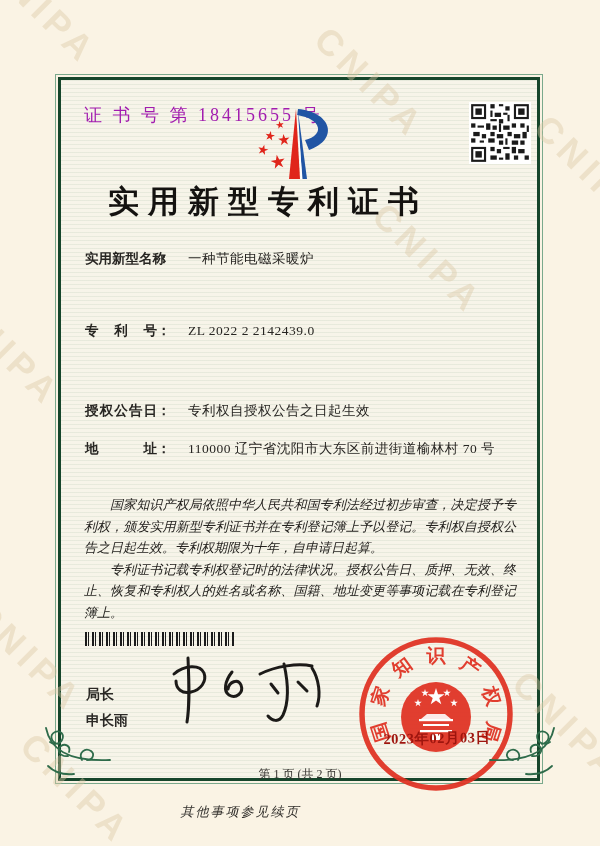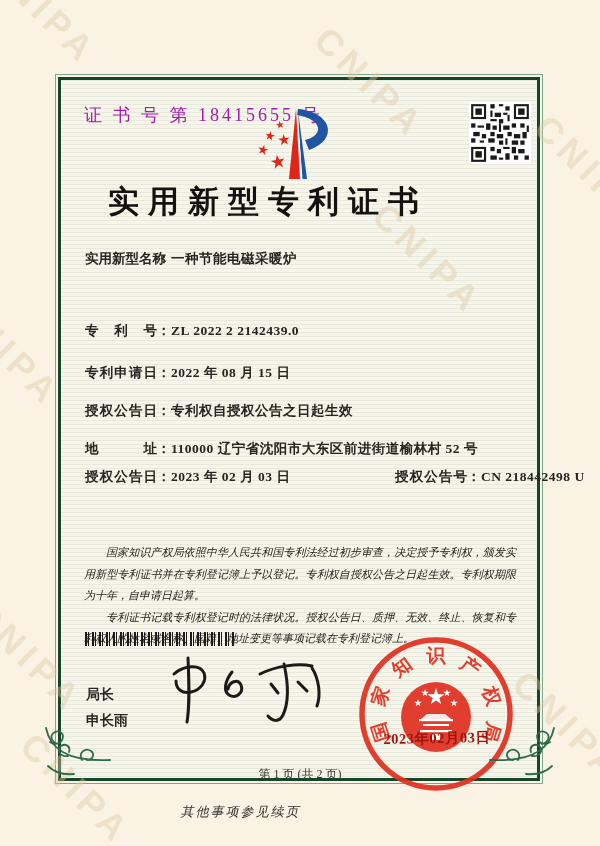--- a/index.html
+++ b/index.html
@@ -32,25 +32,25 @@
   .cert-no{position:absolute;left:84px;top:103px;font-size:18px;letter-spacing:3px;color:#a21caf;}
   .logo{position:absolute;left:243px;top:95px;}
   .qr{position:absolute;left:469px;top:102px;}
   .title{
     position:absolute;left:0;top:181px;width:536px;text-align:center;
     font-size:31px;font-weight:bold;letter-spacing:9px;color:#141210;
   }
   .field-row{position:absolute;left:85px;font-size:13.5px;font-weight:bold;white-space:nowrap;color:#272522;}
   .flabel{display:inline-block;width:72px;text-align:justify;text-align-last:justify;vertical-align:top;}
   .fcolon{display:inline-block;width:14px;}
-  .fvalue{font-weight:bold;letter-spacing:.5px;}
+  .fvalue{font-weight:normal;letter-spacing:.5px;margin-left:17px;}
   .field-right{position:absolute;left:310px;top:0;}
   .paras{
     position:absolute;left:84px;top:494px;width:432px;
-    font-size:11px;line-height:21.5px;font-style:italic;color:#23211e;text-align:justify;margin-top:48px;
+    font-size:13px;line-height:21.5px;font-style:italic;color:#23211e;text-align:justify;
   }
   .paras p{margin:0;text-indent:2em;}
   .barcode{
     position:absolute;left:85px;top:632px;width:150px;height:14px;
     background:repeating-linear-gradient(90deg,
       #1b1b1b 0 2px, rgba(0,0,0,0) 2px 3px,
       #1b1b1b 3px 4px, rgba(0,0,0,0) 4px 7px,
       #1b1b1b 7px 9px, rgba(0,0,0,0) 9px 10px,
       #1b1b1b 10px 11px, rgba(0,0,0,0) 11px 14px);
   }
@@ -178,32 +178,25 @@
   </svg>
 
   <div class="title">实用新型专利证书</div>
 
   <div class="field-row" style="top:250px">
     <span class="flabel">实用新型名称</span><span class="fcolon">：</span><span class="fvalue">一种节能电磁采暖炉</span>
   </div>
   <div class="field-row" style="top:322px">
     <span class="flabel">专利号</span><span class="fcolon">：</span><span class="fvalue">ZL 2022 2 2142439.0</span>
   </div>
-  <div class="field-row" style="top:364px">
-    <span class="flabel">专利申请日</span><span class="fcolon">：</span><span class="fvalue">2022 年 08 月 15 日</span>
-  </div>
   <div class="field-row" style="top:402px">
     <span class="flabel">授权公告日</span><span class="fcolon">：</span><span class="fvalue">专利权自授权公告之日起生效</span>
   </div>
   <div class="field-row" style="top:440px">
-    <span class="flabel">地址</span><span class="fcolon">：</span><span class="fvalue">110000 辽宁省沈阳市大东区前进街道榆林村 52 号</span>
-  </div>
-  <div class="field-row" style="top:468px;width:432px">
-    <span><span class="flabel">授权公告日</span><span class="fcolon">：</span><span class="fvalue">2023 年 02 月 03 日</span></span>
-    <span class="field-right"><span class="flabel">授权公告号</span><span class="fcolon">：</span><span class="fvalue">CN 218442498 U</span></span>
+    <span class="flabel">地址</span><span class="fcolon">：</span><span class="fvalue">110000 辽宁省沈阳市大东区前进街道榆林村 70 号</span>
   </div>
 
   <div class="paras">
     <p>国家知识产权局依照中华人民共和国专利法经过初步审查，决定授予专利权，颁发实用新型专利证书并在专利登记簿上予以登记。专利权自授权公告之日起生效。专利权期限为十年，自申请日起算。</p>
     <p>专利证书记载专利权登记时的法律状况。授权公告日、质押、无效、终止、恢复和专利权人的姓名或名称、国籍、地址变更等事项记载在专利登记簿上。</p>
   </div>
 
   <div class="barcode"></div>
 
   <div class="sig-title">局长</div>

